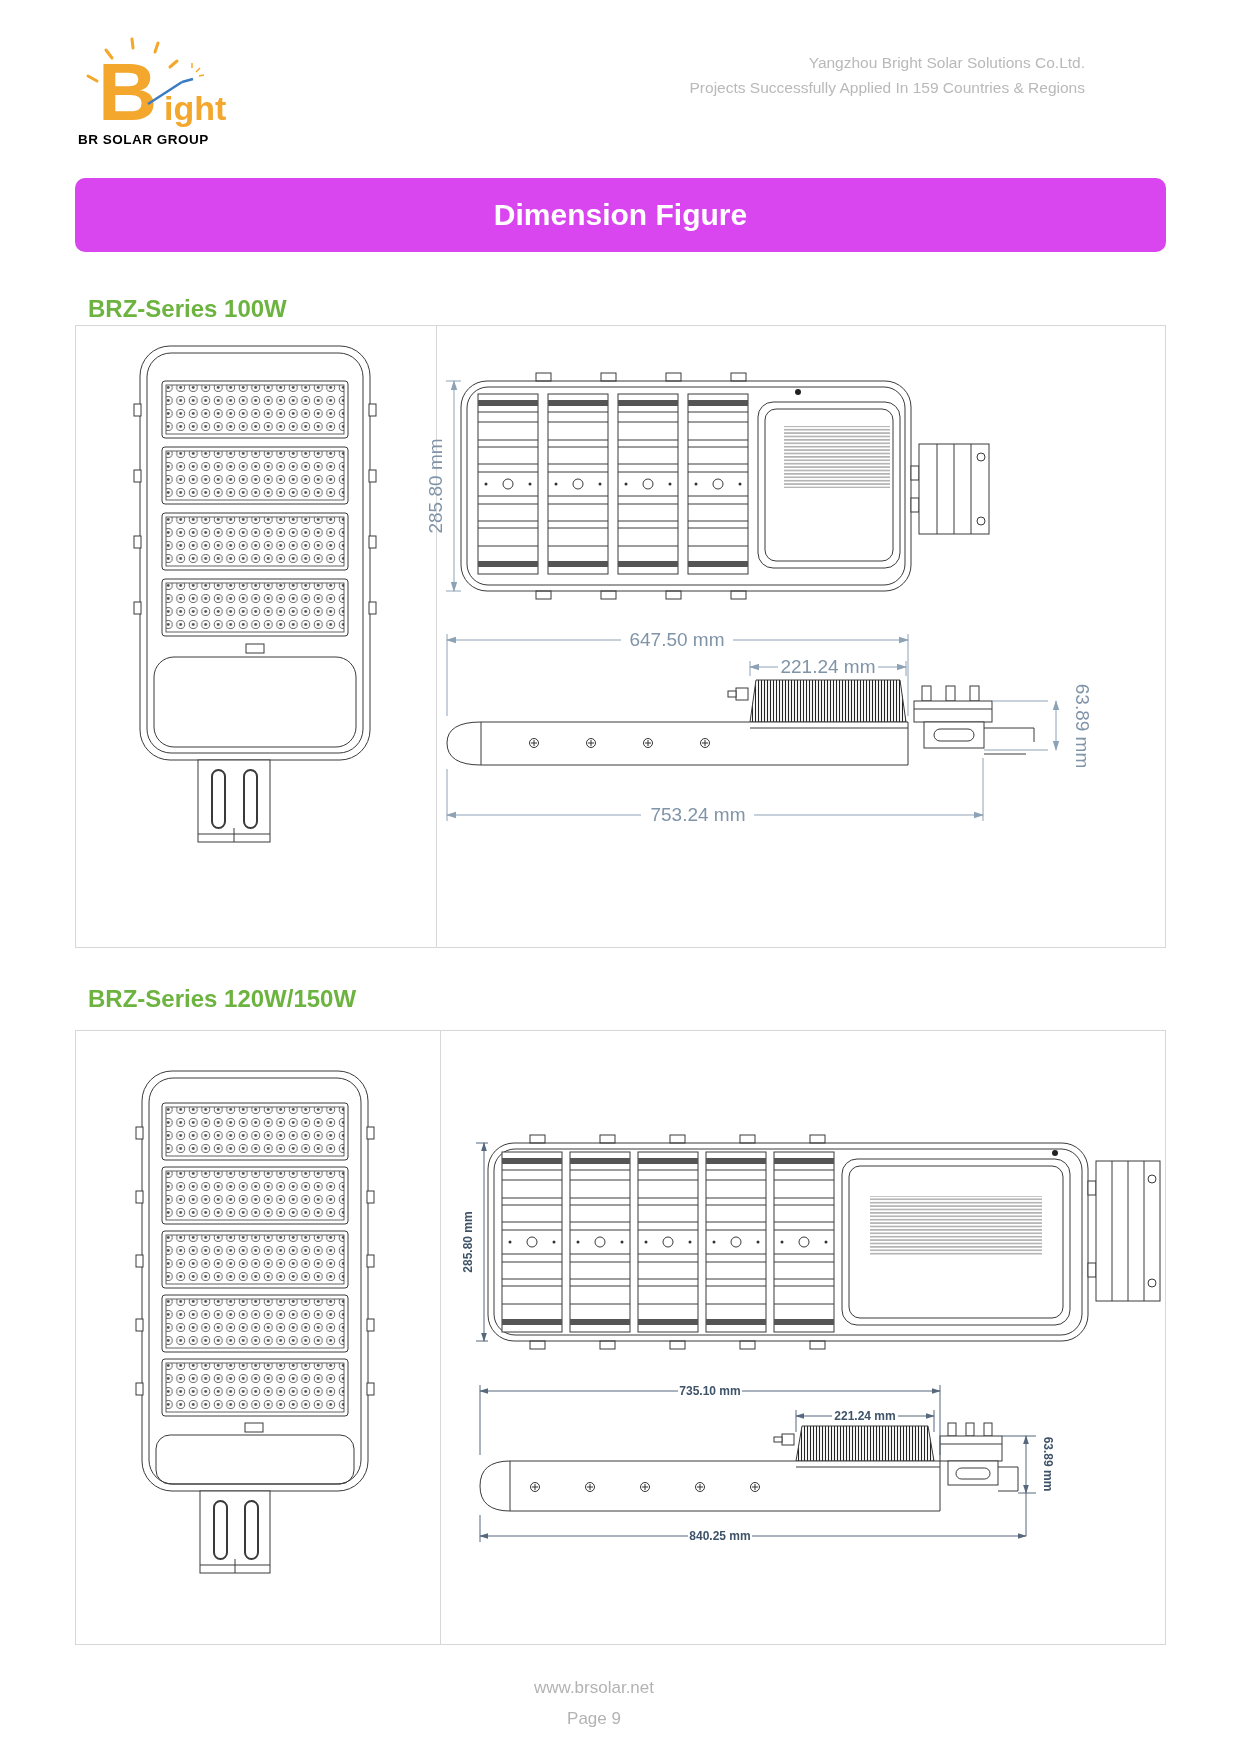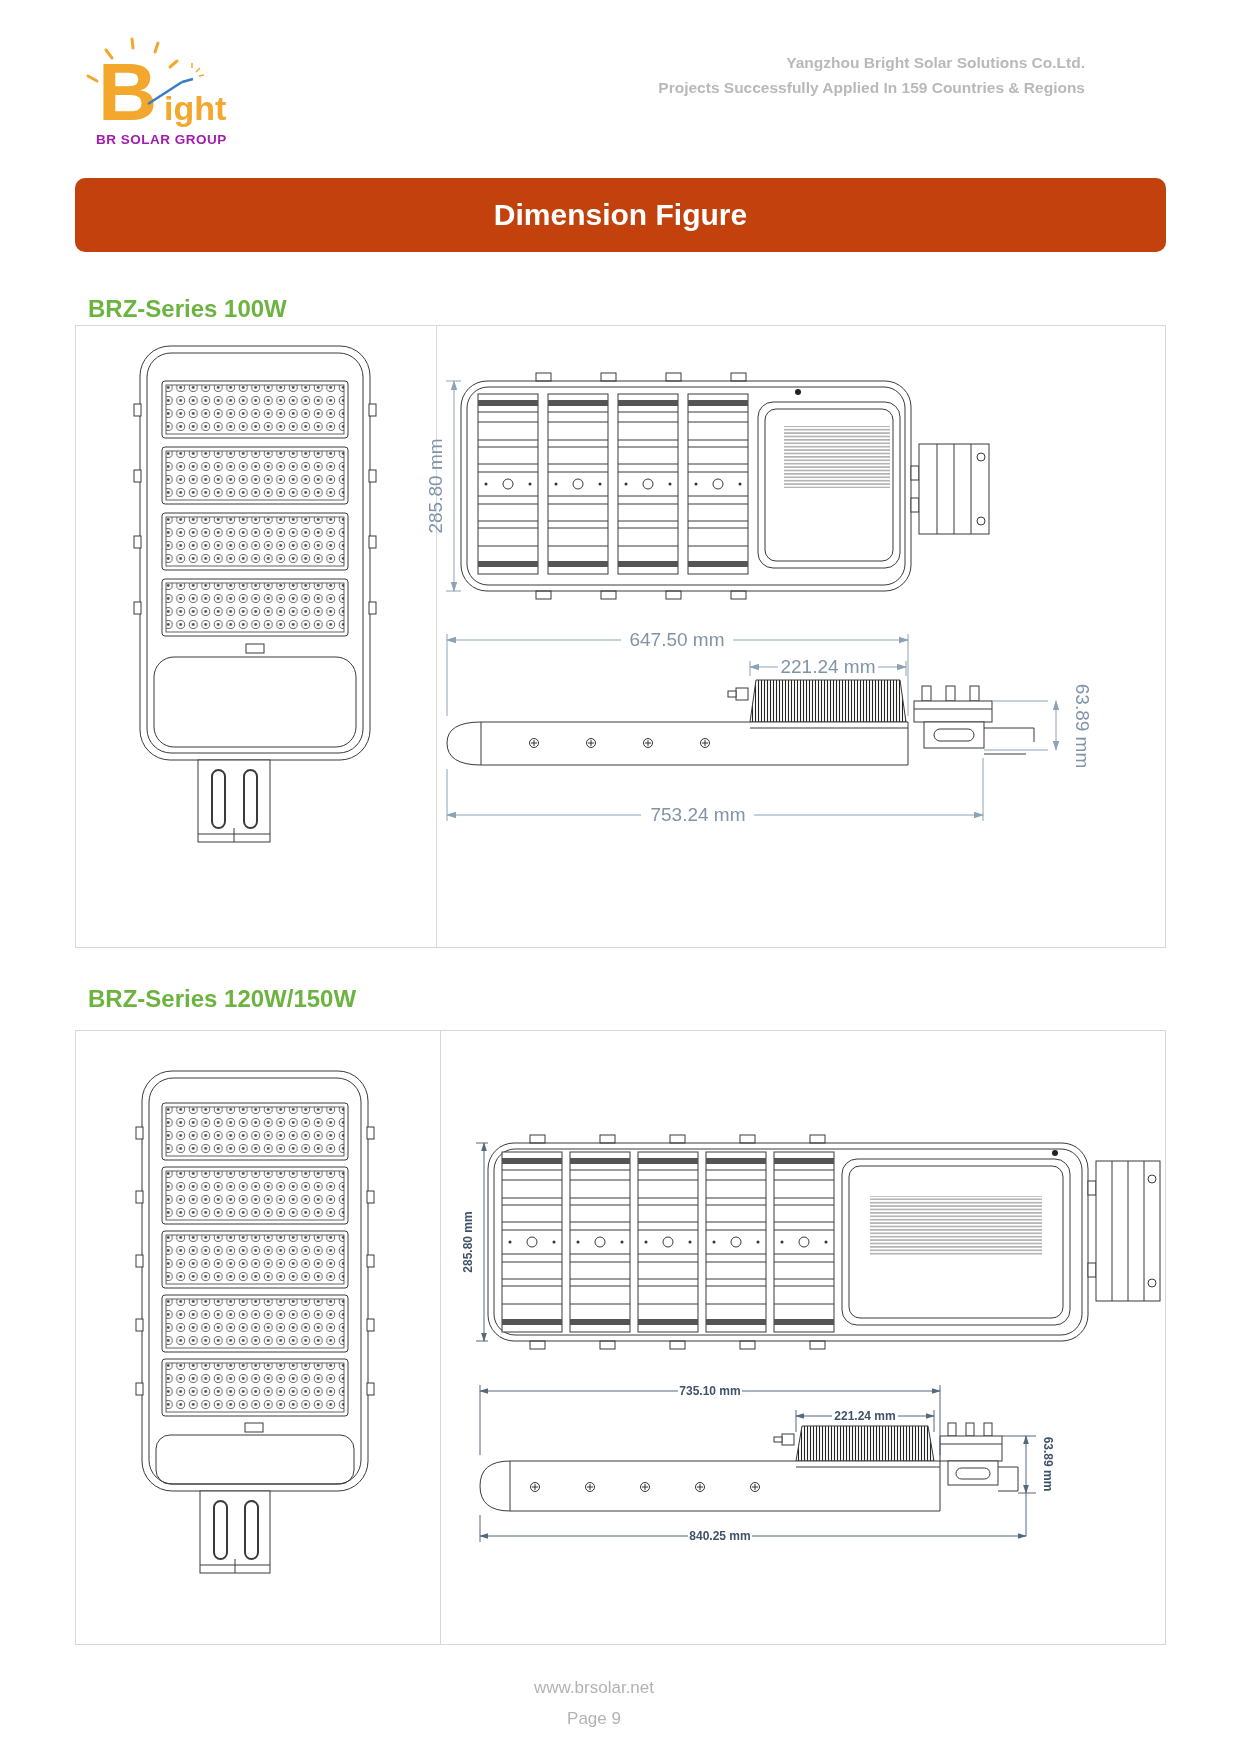--- a/index.html
+++ b/index.html
@@ -1,25 +1,25 @@
 <!DOCTYPE html>
 <html><head>
 <meta charset="utf-8">
 <style>
   html,body{margin:0;padding:0;background:#e8e8e8;}
   .page{position:relative;width:1241px;height:1754px;background:#fff;margin:0 auto;
         font-family:"Liberation Sans",sans-serif;overflow:hidden;}
   svg{display:block;overflow:visible;}
   
   .logo{position:absolute;left:72px;top:30px;width:220px;}
-  .logo-sub{font-size:13.5px;font-weight:bold;color:#a21caf;letter-spacing:.5px;margin:2px 0 0 24px;}
+  .logo-sub{font-size:13.5px;font-weight:bold;color:#000000;letter-spacing:.5px;margin:2px 0 0 6px;}
   .company{position:absolute;top:50px;right:156px;text-align:right;color:#b9b9b9;
-           font-size:15.5px;line-height:25px;font-weight:bold;}
-  
-  .banner{position:absolute;left:75px;top:178px;width:1091px;height:74px;background:#c2410c;
+           font-size:15.5px;line-height:25px;}
+  
+  .banner{position:absolute;left:75px;top:178px;width:1091px;height:74px;background:#d946ef;
           border-radius:10px;display:flex;align-items:center;justify-content:center;}
   .banner span{color:#ffffff;font-size:30px;font-weight:bold;}
   .sec-heading{position:absolute;left:88px;margin:0;color:#6cb33f;font-size:24px;font-weight:bold;}
   #h1{top:295px;} #h2{top:985px;}
   
   .panel{position:absolute;left:75px;width:1089px;border:1px solid #d7d7d7;background:#fff;}
   #panel1{top:325px;height:621px;} #panel2{top:1030px;height:613px;}
   .divider{position:absolute;top:0;bottom:0;width:1px;background:#d7d7d7;}
   #panel1 .divider{left:360px;} #panel2 .divider{left:364px;}
   .cellL{position:absolute;left:0;top:0;} .cellR{position:absolute;top:0;}

